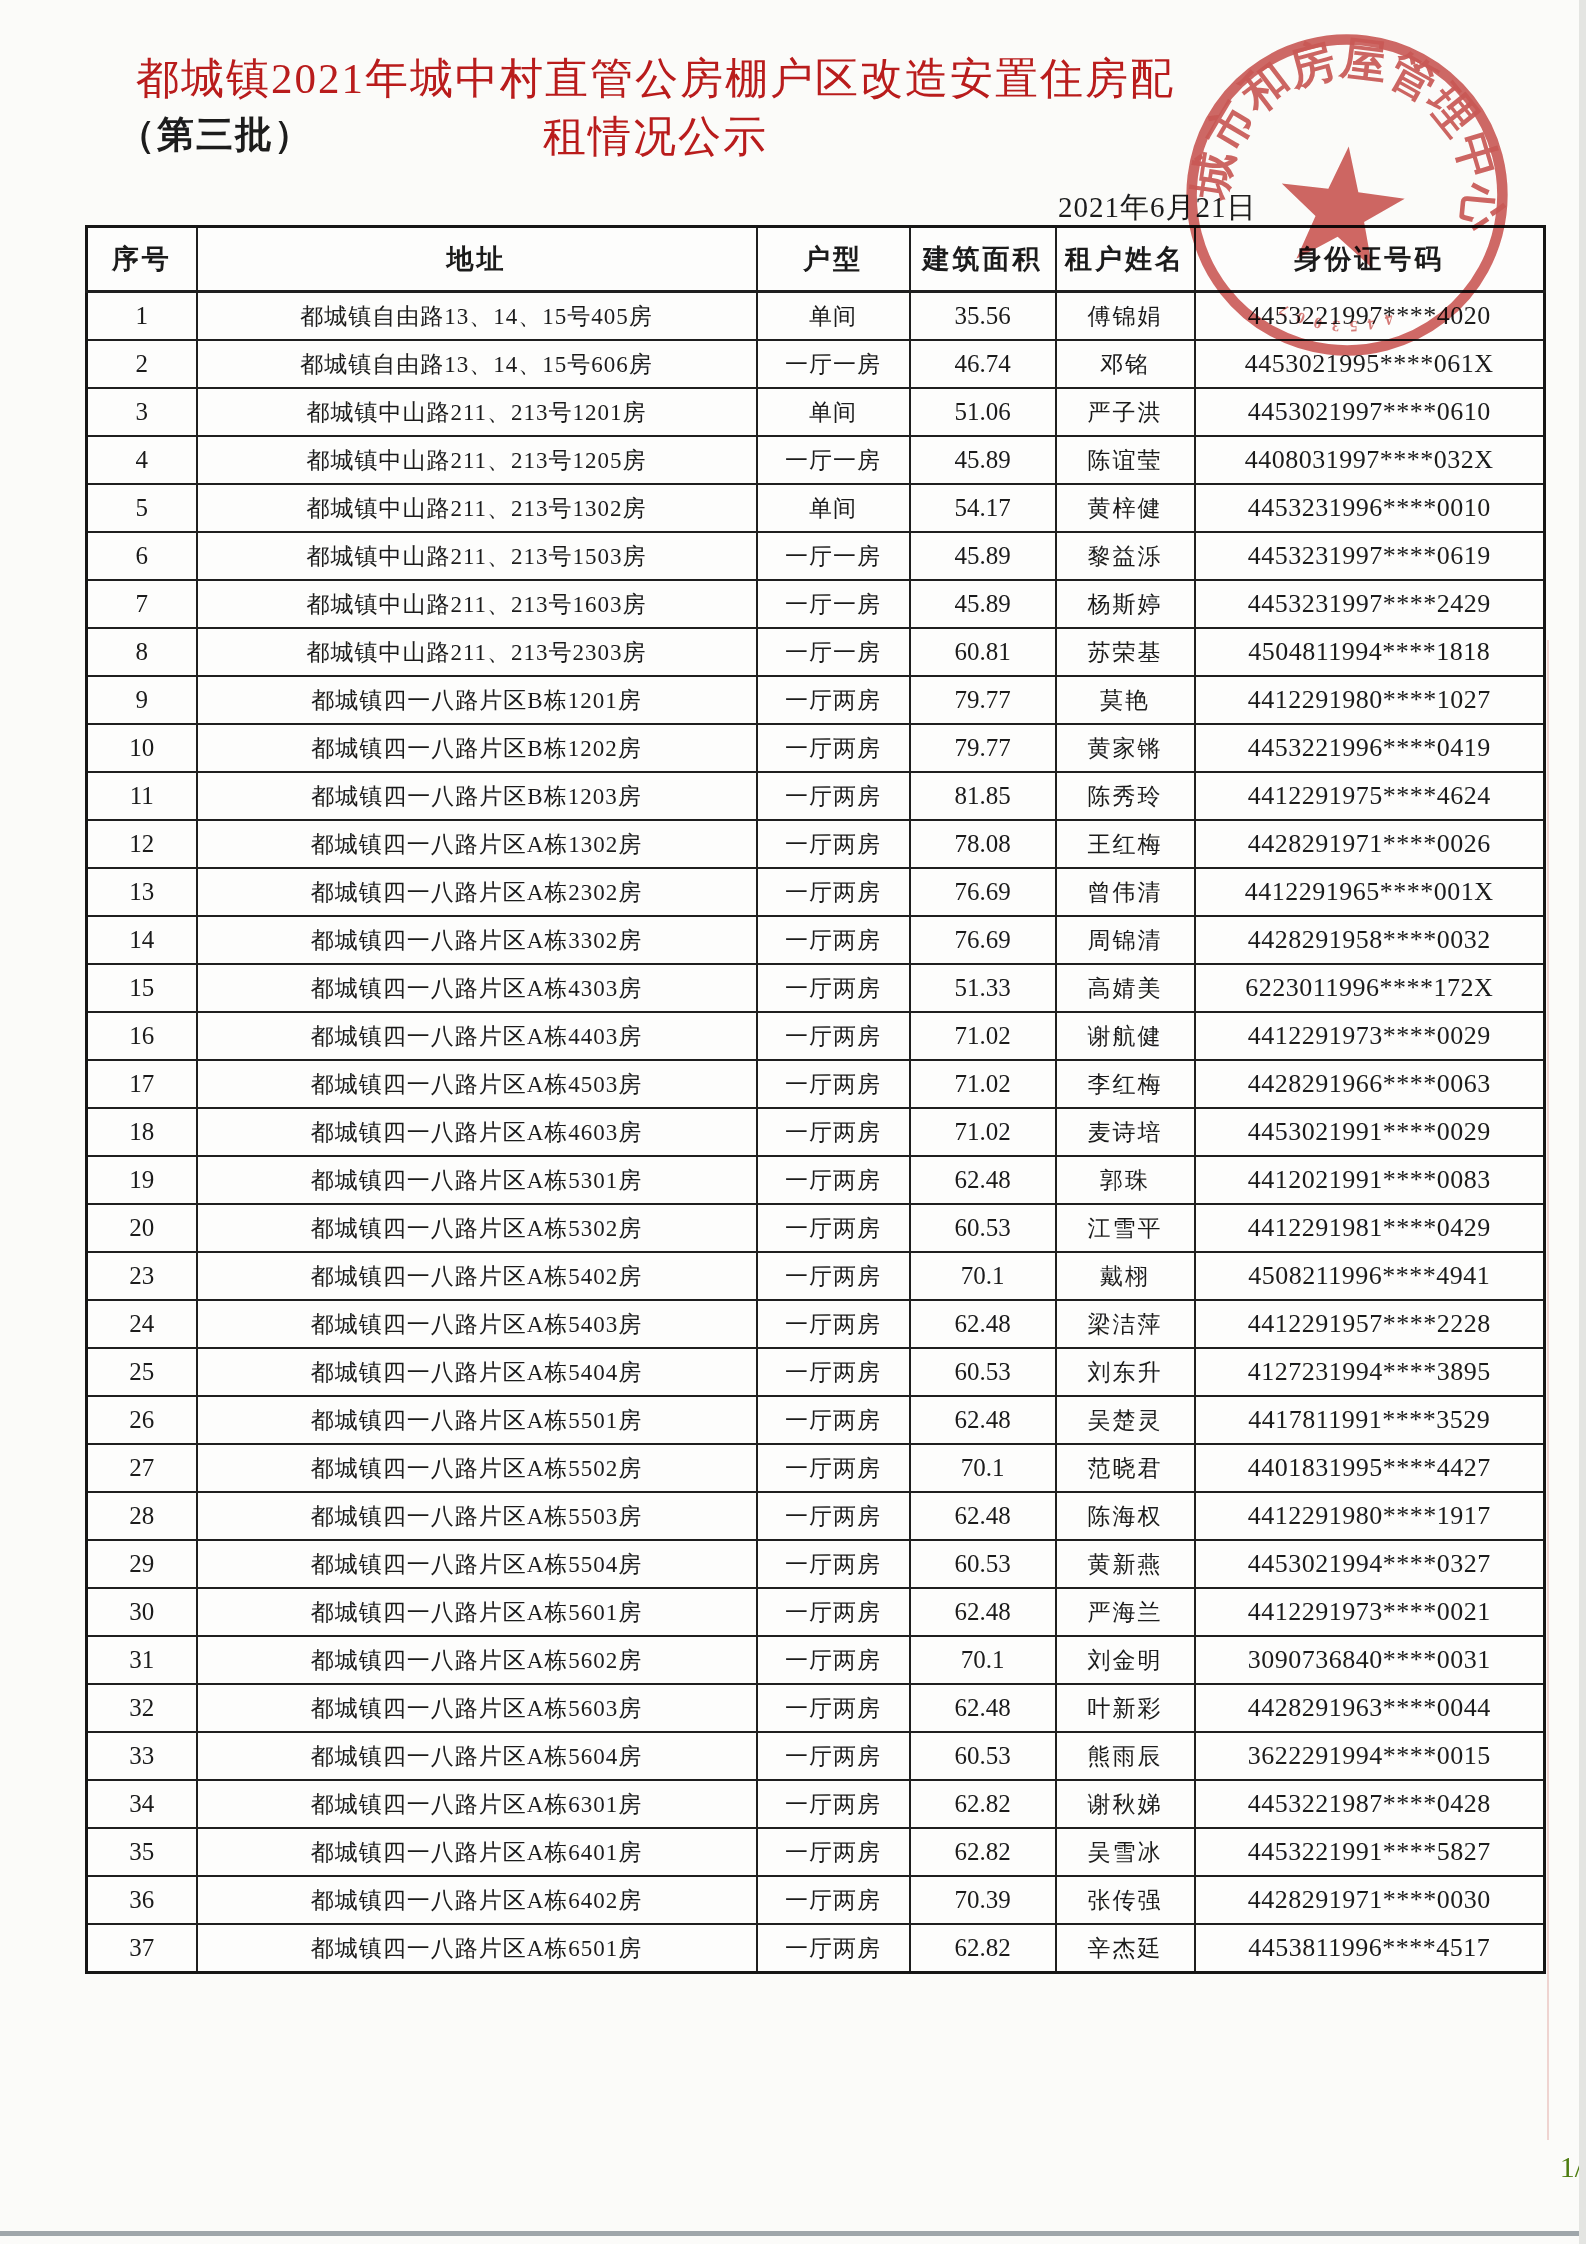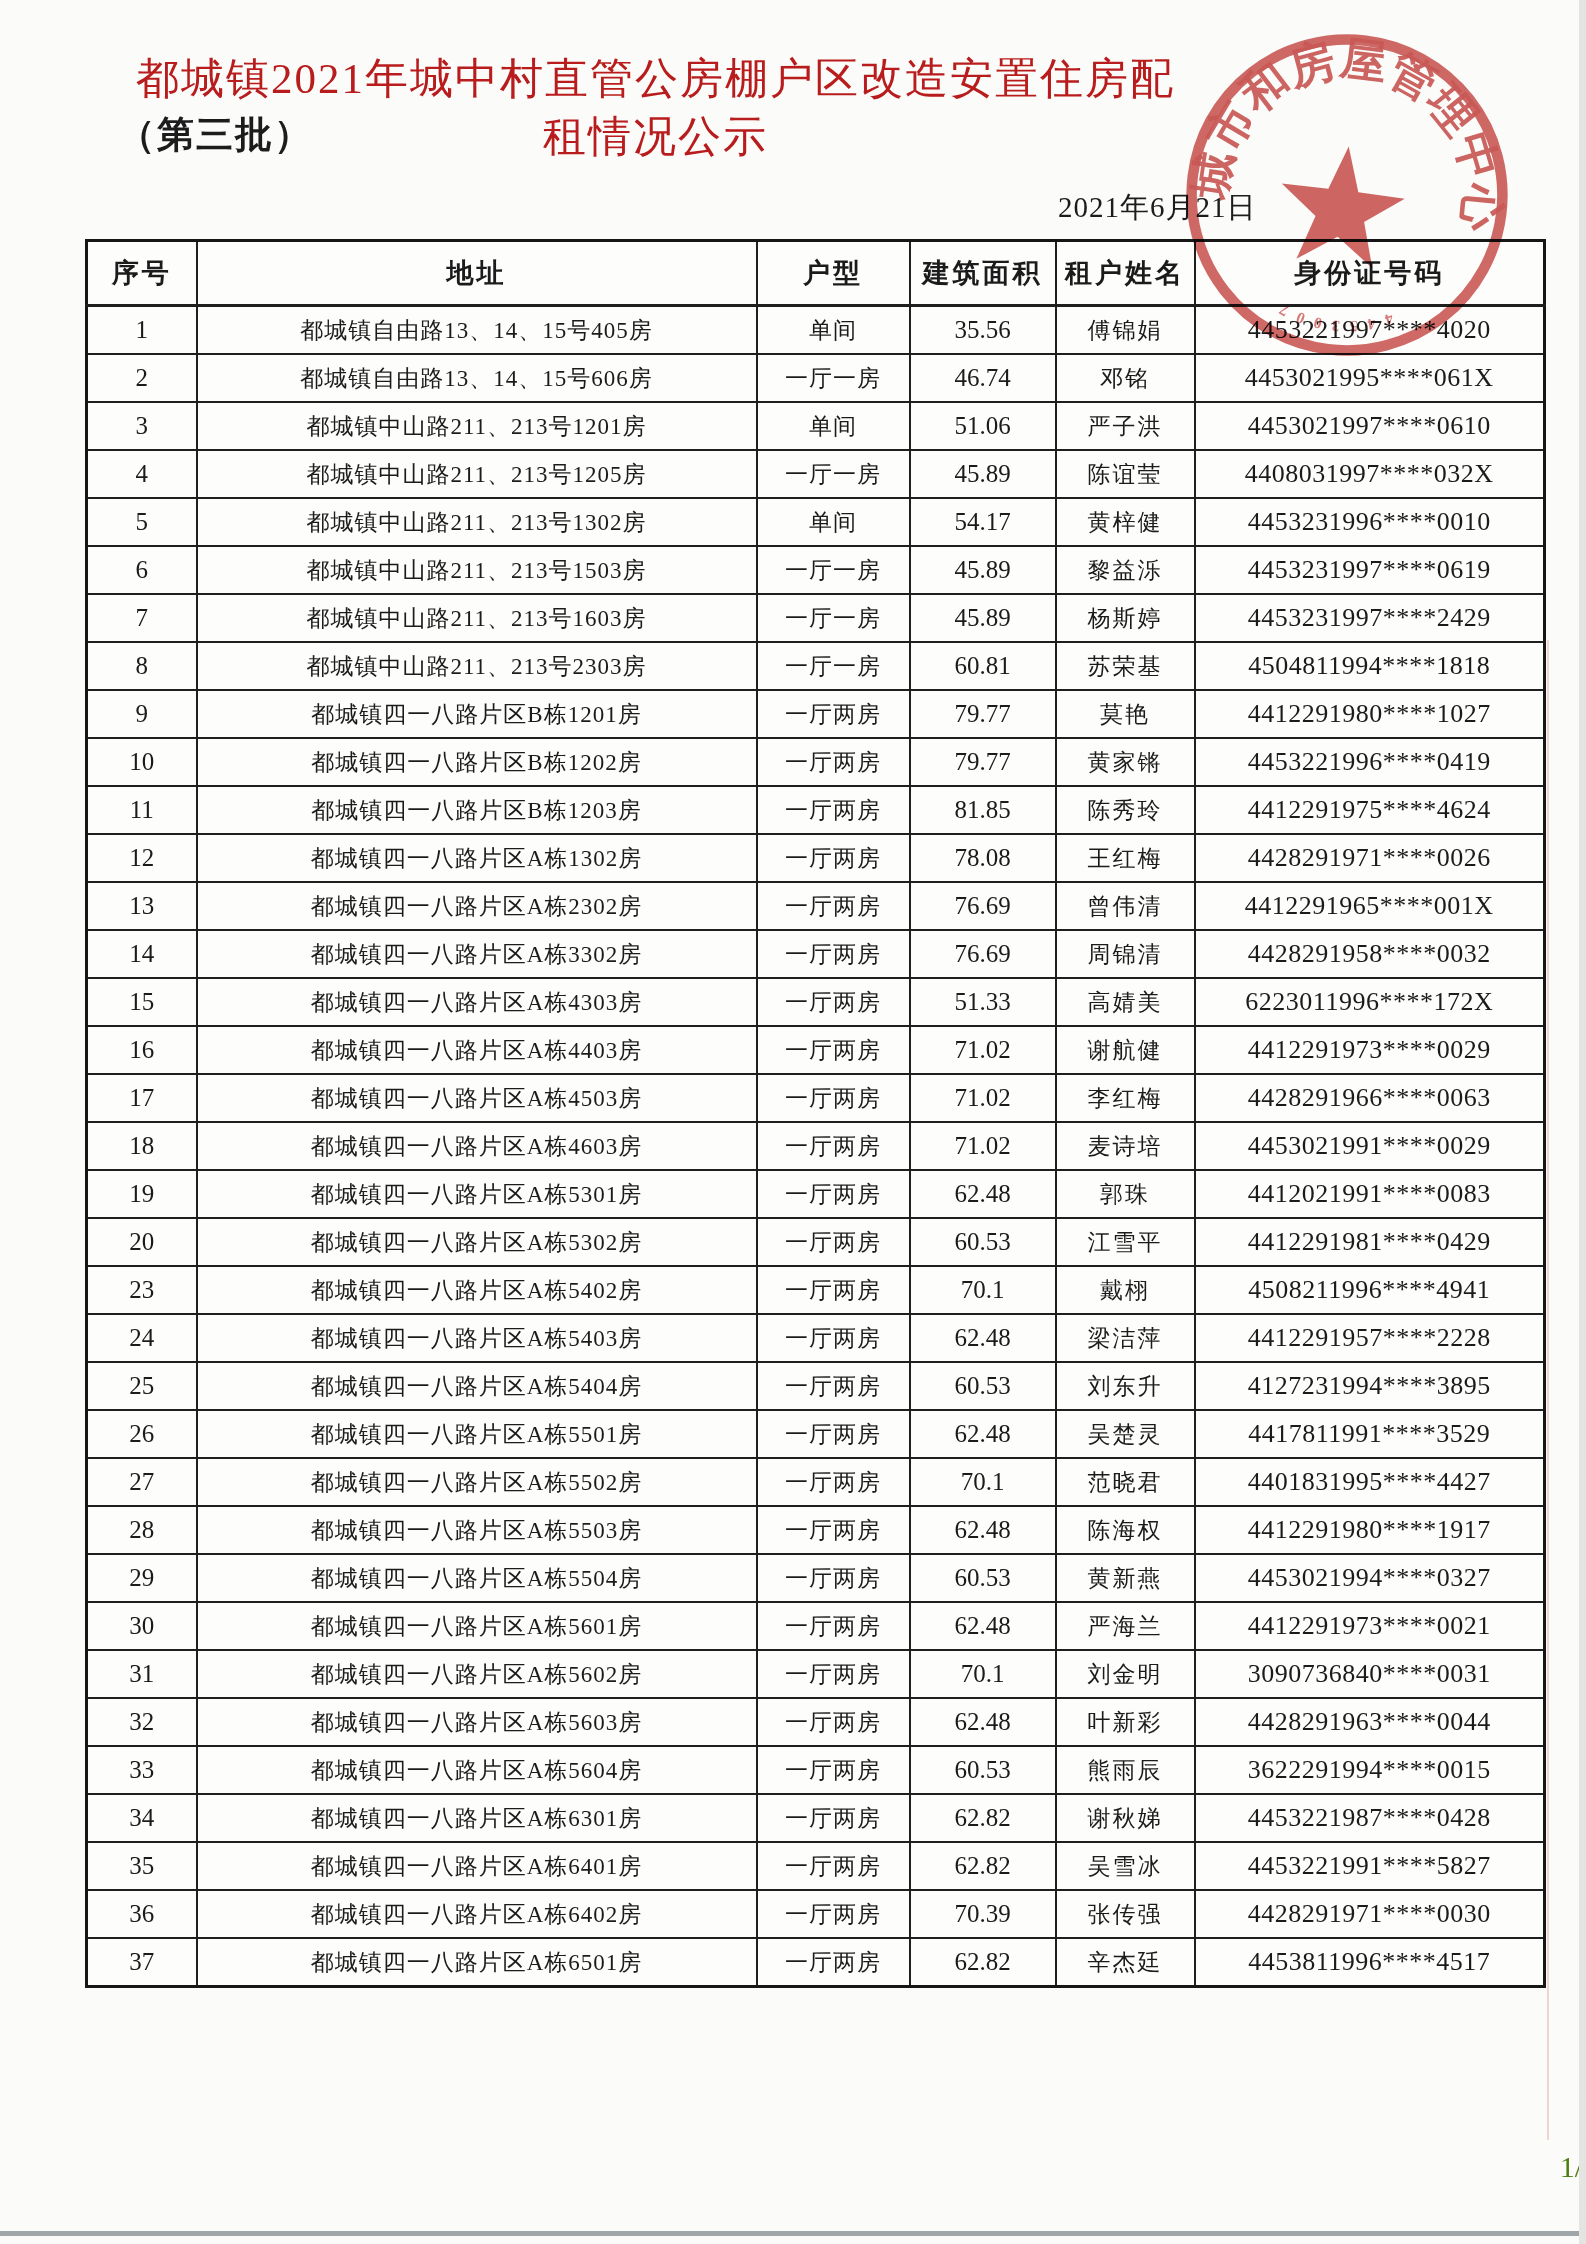--- a/index.html
+++ b/index.html
@@ -18,21 +18,20 @@
     text-align:left;font-size:37px;font-weight:bold;letter-spacing:2px;
   }
   .doc-date{
     position:absolute;left:1058px;top:188px;width:320px;
     font-size:29px;letter-spacing:1px;
   }
   table.doc-table{
     position:absolute;left:85px;top:225px;width:1458px;
     border-collapse:collapse;table-layout:fixed;
     background:#fdfdfc;
-    margin-top:14px;
   }
   .doc-table th,.doc-table td{
     border:2px solid #1f1f1f;
     text-align:center;vertical-align:middle;
     padding:0 4px;overflow:hidden;white-space:nowrap;
     color:#1b1b1b;
   }
   .doc-table thead th{
     height:62px;font-size:27px;font-weight:bold;letter-spacing:3px;
     border-bottom-width:3px;

